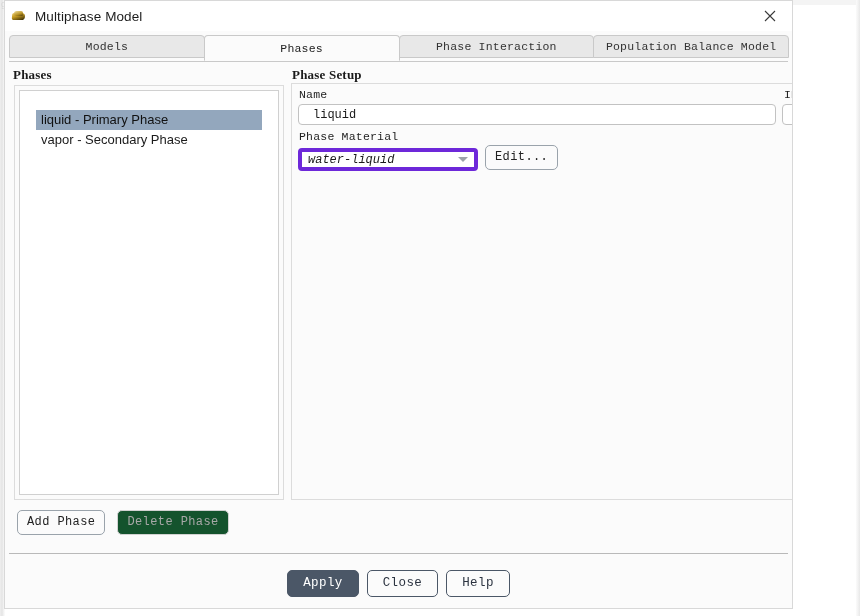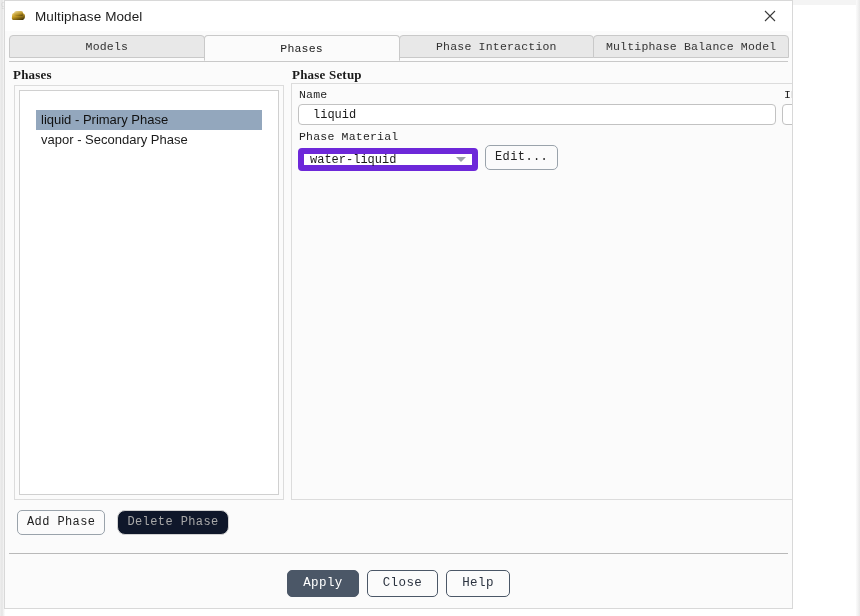--- a/index.html
+++ b/index.html
@@ -216,24 +216,23 @@
     background: #fbfbfb;
     border: 1px solid #9aa3ab;
     border-radius: 5px;
     color: #222222;
     cursor: pointer;
     user-select: none;
     line-height: 14px;
   }
   .btn.disabled {
     color: #a8a8a8;
-    background: #0f172a;
+    background: #14532d;
     border-color: #d2d2d2;
     cursor: default;
-    border-radius: 8px;
   }
 
   
   #phase-setup-group-title { left: 287px; top: 6px; }
   #phase-setup-box {
     position: absolute;
     left: 286px; top: 22px;
     width: 549px; height: 417px;
     background: #fbfbfb;
     border: 1px solid #dcdcdc;
@@ -263,25 +262,26 @@
   #id-label    { left: 492px; top: 4px; }
   #id-input    { left: 490px; top: 20px; width: 53px; height: 21px; }
   #phase-material-label { left: 7px; top: 46px; }
 
   #material-select {
     position: absolute;
     left: 6px; top: 64px;
     width: 180px; height: 23px;
     box-sizing: border-box;
     background: #ffffff;
-    border: 6px solid #6d28d9;
+    border: 4px solid #6d28d9;
     border-radius: 4px;
     display: flex;
     align-items: center;
     cursor: pointer;
+    font-style: italic;
   }
   #material-select-value {
     flex: 1;
     padding-left: 6px;
     font-family: "Liberation Mono", monospace;
     font-size: 12px;
     color: #1a1a1a;
     white-space: nowrap;
     overflow: hidden;
   }
@@ -368,21 +368,21 @@
     <div class="tab">
       <span>Models</span>
     </div>
     <div class="tab active">
       <span>Phases</span>
     </div>
     <div class="tab">
       <span>Phase Interaction</span>
     </div>
     <div class="tab">
-      <span>Multiphase Balance Model</span>
+      <span>Population Balance Model</span>
     </div>
   </div>
   <div id="tab-underline"></div>
 
   <div id="content-area">
 
     <div class="group-title" id="phases-group-title">Phases</div>
 
     <div id="phases-listbox-outer">
       <div id="phases-listbox">

